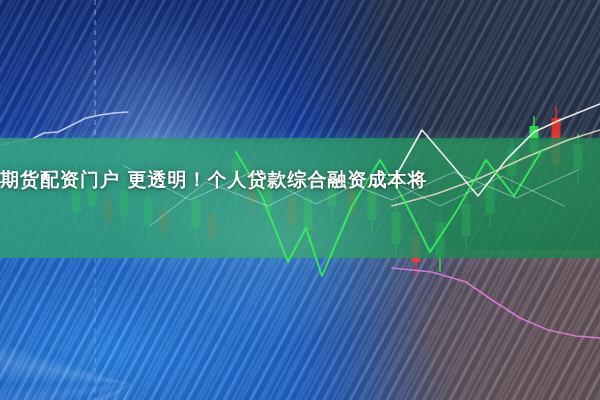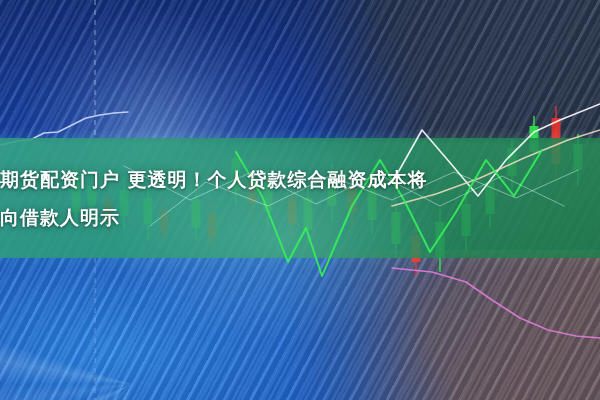--- a/index.html
+++ b/index.html
@@ -215,16 +215,15 @@
         <polyline points="236,152 262,196 288,262 306,228 322,276 352,206 380,160 404,200 430,252 456,212 486,160 514,196 542,150" fill="none" stroke="#35f05a" stroke-width="2" opacity=".9" stroke-linejoin="round" stroke-linecap="round"></polyline>
         <polyline points="150,226 206,182 268,206 330,176 392,200 454,172 516,198 578,170" fill="none" stroke="#eafff4" stroke-width="1" opacity=".45" stroke-linejoin="round" stroke-linecap="round"></polyline>
         <polyline points="124,166 190,200 252,172 316,204 378,174 440,206 502,176 564,206" fill="none" stroke="#d6fff0" stroke-width="1" opacity=".45" stroke-linejoin="round" stroke-linecap="round"></polyline>
       </g>
     <line x1="95" y1="0" x2="95" y2="138" stroke="rgba(220,240,255,.55)" stroke-width="1" stroke-dasharray="5 5"></line>
     <line x1="95" y1="258" x2="95" y2="400" stroke="rgba(220,240,255,.30)" stroke-width="1" stroke-dasharray="5 5"></line>
   </svg>
 
   <div id="headline">
     <span class="l1">期货配资门户 更透明！个人贷款综合融资成本将</span>
-    <span class="l2">向借款人明示</span>
   </div>
 
 </div>
 
 </body></html>

